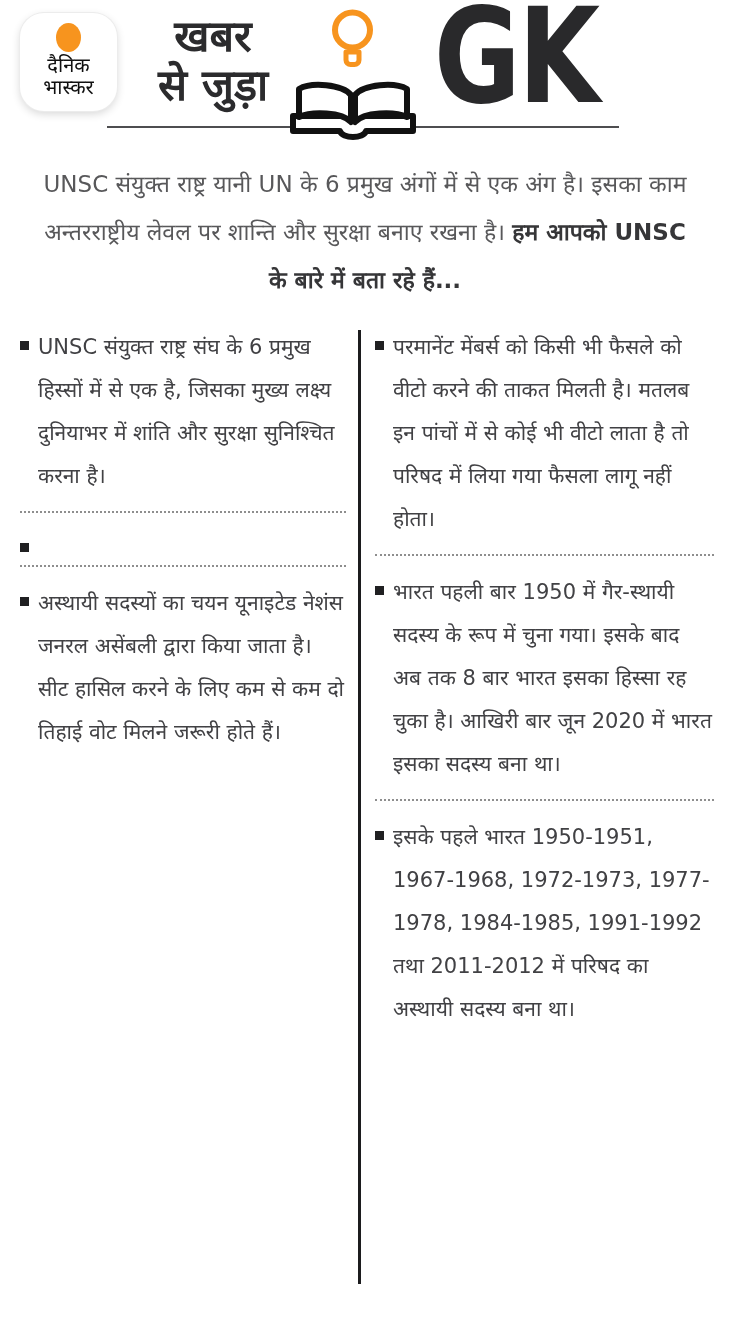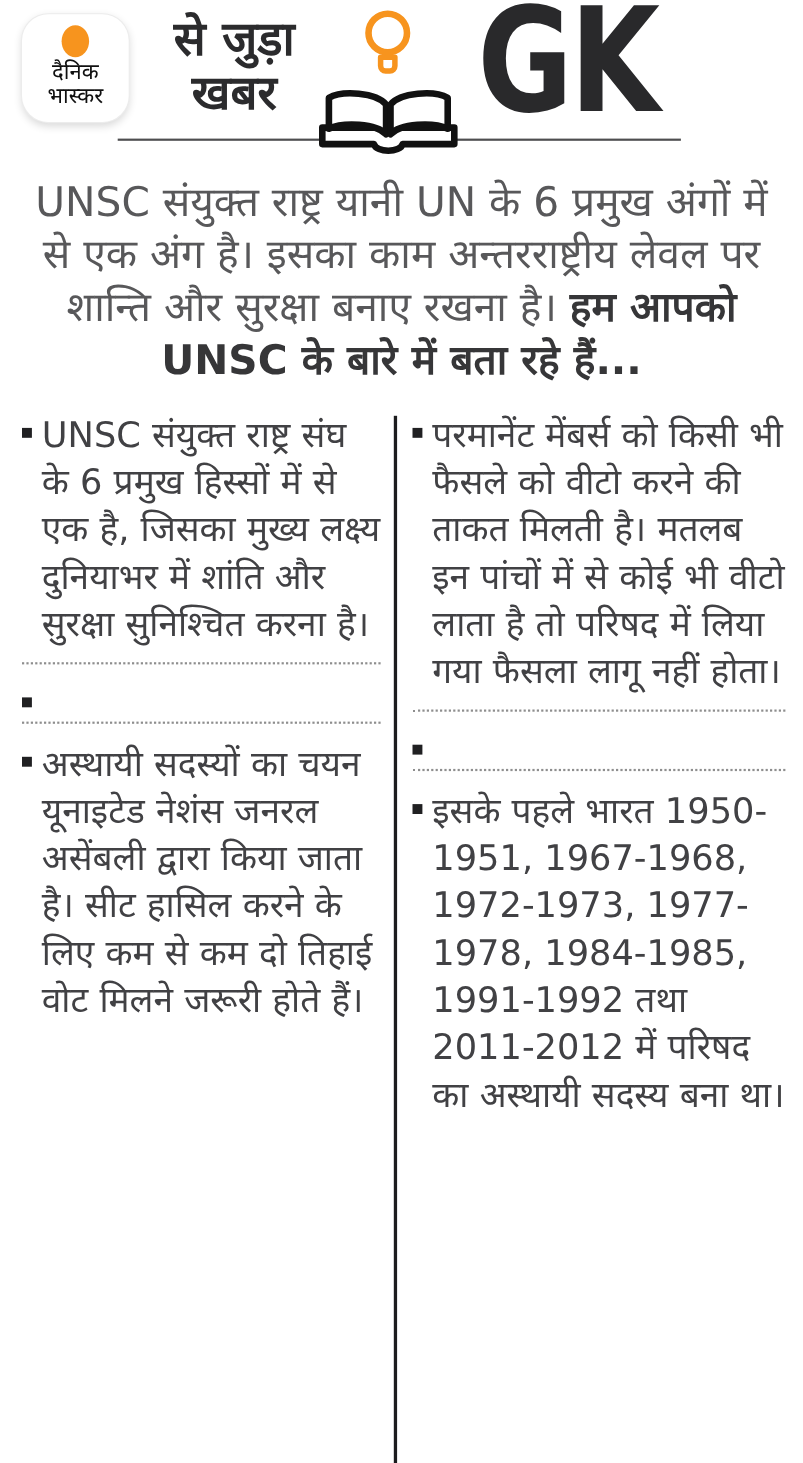--- a/index.html
+++ b/index.html
@@ -41,59 +41,59 @@
     position: absolute; left: 434px; top: -14px;
     font-size: 132px; line-height: 140px; font-weight: bold;
     color: #29292b; letter-spacing: -3px;
     transform: scaleX(0.80); transform-origin: left top;
   }
 
   
   .intro {
     margin: 12px 32px 0;
     text-align: center;
-    font-size: 37px; line-height: 48px;
+    font-size: 23px; line-height: 48px;
     color: #58585a;
   }
   .intro strong { color: #363638; }
 
   
   .columns { display: flex; margin-top: 14px; padding: 0 16px 0 20px; height: 966px; }
   .col { display: flex; flex-direction: column; }
   .col-left  { width: 338px; padding-right: 12px; }
   .vdivider  { width: 3px; background: #1c1c1e; margin-top: 12px; flex: none; }
   .col-right { flex: 1; padding-left: 14px; }
 
   .item { display: flex; align-items: flex-start; padding: 15px 0 13px; }
   .item:first-child { padding-top: 8px; }
   .item + .item { border-top: 2px dotted #8e8e8e; }
   .bullet {
     width: 9px; height: 9px; background: #202022;
     margin: 15px 9px 0 0; flex: none;
   }
-  .item-text { font-size: 32px; line-height: 43px; color: #414144; }
+  .item-text { font-size: 21px; line-height: 43px; color: #414144; }
 </style>
 </head>
 <body>
 
 <div class="page">
 
   <div class="header">
 
     <div class="logo">
       <span class="logo-sun"></span>
       <div class="logo-text">
         <div>दैनिक</div>
         <div>भास्कर</div>
       </div>
     </div>
 
     <div class="tagline">
+      <div>खबर</div>
       <div>से जुड़ा</div>
-      <div>खबर</div>
     </div>
 
     <svg class="bulb" width="47" height="70" viewBox="0 0 47 70">
       <circle cx="23.5" cy="22" r="17.5" fill="none" stroke="#F7941E" stroke-width="6"></circle>
       <path d="M17 44 h13 v8 a4.5 4.5 0 0 1 -4.5 4.5 h-4 a4.5 4.5 0 0 1 -4.5 -4.5 z" fill="none" stroke="#F7941E" stroke-width="5" stroke-linejoin="round"></path>
     </svg>
 
     <div class="header-rule"></div>
 
     <svg class="book" width="132" height="64" viewBox="0 0 132 64">
@@ -127,20 +127,21 @@
 
     <div class="vdivider"></div>
 
     <div class="col col-right">
       <div class="item">
         <span class="bullet"></span>
         <p class="item-text">परमानेंट मेंबर्स को किसी भी फैसले को वीटो करने की ताकत मिलती है। मतलब इन पांचों में से कोई भी वीटो लाता है तो परिषद में लिया गया फैसला लागू नहीं होता।</p>
       </div>
       <div class="item">
         <span class="bullet"></span>
+        <p class="item-text">भारत पहली बार 1950 में गैर-स्थायी सदस्य के रूप में चुना गया। इसके बाद अब तक 8 बार भारत इसका हिस्सा रह चुका है। आखिरी बार जून 2020 में भारत इसका सदस्य बना था।</p>
       </div>
       <div class="item">
         <span class="bullet"></span>
         <p class="item-text">इसके पहले भारत 1950-1951, 1967-1968, 1972-1973, 1977-1978, 1984-1985, 1991-1992 तथा 2011-2012 में परिषद का अस्थायी सदस्य बना था।</p>
       </div>
     </div>
 
   </div>
 </div>
 

